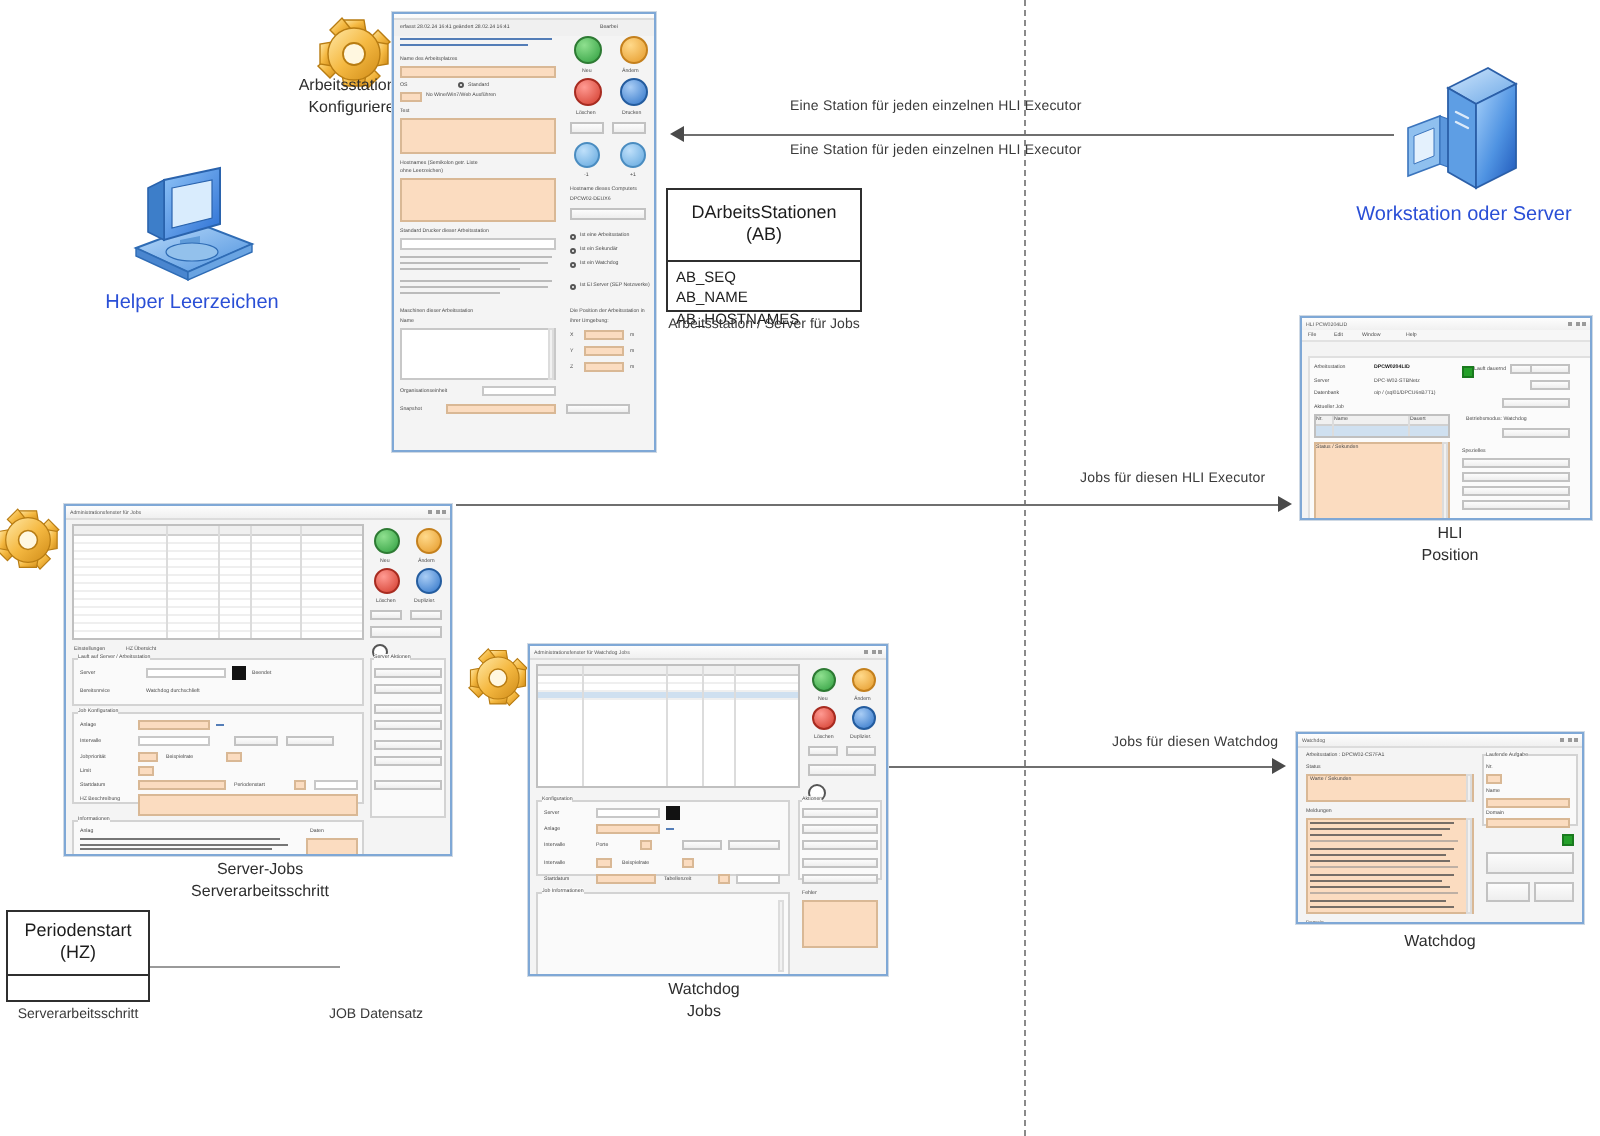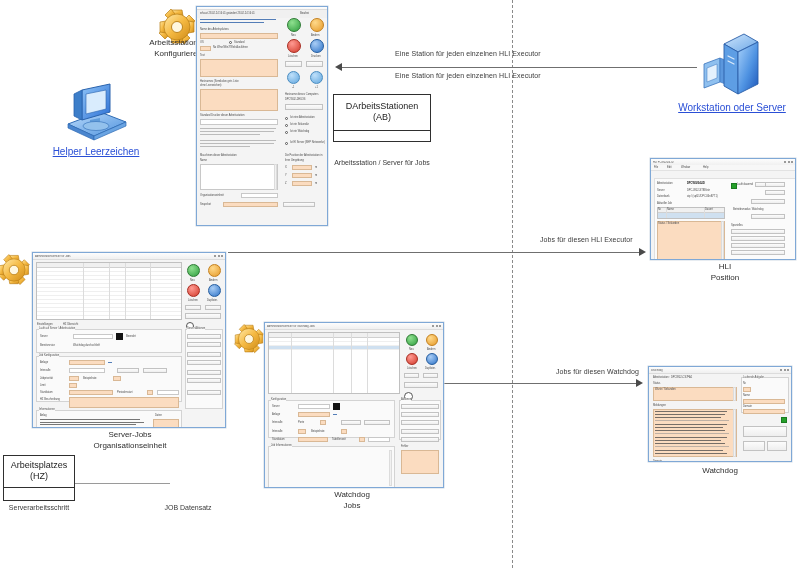--- a/index.html
+++ b/index.html
@@ -27,21 +27,21 @@
   .entity{position:absolute;border:1.4px solid #2f2f2f;background:#fff;box-sizing:border-box;}
   .entity .ent-head{font-size:9px;text-align:center;padding:6px 4px 6px;border-bottom:1.4px solid #2f2f2f;
                     line-height:1.25;color:#1d1d1d;}
   .entity .ent-body{font-size:7.5px;padding:3px 4px 4px;line-height:1.45;color:#1d1d1d;}
   .ent-caption{position:absolute;font-size:7px;text-align:center;color:#3a3a3a;line-height:1.3;}
 
   
   .cap{position:absolute;font-size:8px;text-align:center;color:#2e2e2e;line-height:1.35;white-space:pre-line;}
 
   
-  .shortcut-label{position:absolute;font-size:10px;color:#2a4fd6;text-decoration:underline;
+  .shortcut-label{position:absolute;font-size:10px;color:#2a4fd6;
                   text-align:center;white-space:nowrap;}
 
   
   .gear{position:absolute;}
 
   
   .win{position:absolute;background:#f4f4f4;border:1px solid #7fa8d6;box-sizing:border-box;
        box-shadow:0 0 0 .5px #cfd9e4;overflow:hidden;}
   .win-tb{height:6px;background:linear-gradient(#fdfdfd,#f0f0f0);border-bottom:1px solid #dcdcdc;
           display:flex;align-items:center;justify-content:space-between;padding:0 2px;}
@@ -211,31 +211,36 @@
   <div class="line-h" style="left:228px;top:252px;width:412px;"></div>
   <div class="arrow-head arrow-right" style="left:639px;top:248px;"></div>
   <div class="edge-label" style="left:540px;top:236px;">Jobs für diesen HLI Executor</div>
 
   <div class="line-h" style="left:435px;top:383px;width:202px;"></div>
   <div class="arrow-head arrow-right" style="left:636px;top:379px;"></div>
   <div class="edge-label" style="left:556px;top:368px;">Jobs für diesen Watchdog</div>
 
   <div class="line-plain" style="left:70px;top:483px;width:100px;"></div>
 
-  <div class="entity" style="left:333px;top:94px;width:98px;height:48px;">
+  <div class="entity" style="left:333px;top:94px;width:98px;height:62px;">
     <div class="ent-head">
       <span>DArbeitsStationen</span><br>
       <span>(AB)</span>
     </div>
+    <div class="ent-body">
+      <div>AB_SEQ</div>
+      <div>AB_NAME</div>
+      <div>AB_HOSTNAMES</div>
+    </div>
   </div>
   <div class="ent-caption" style="left:323px;top:158px;width:118px;" style2="">Arbeitsstation / Server für
 Jobs</div>
 
   <div class="entity" style="left:3px;top:455px;width:72px;height:46px;">
-    <div class="ent-head" style="padding:4px 2px;">Arbeitsplatzes (HZ)</div>
+    <div class="ent-head" style="padding:4px 2px;">Periodenstart (HZ)</div>
   </div>
   <div class="ent-caption" style="left:3px;top:503px;width:72px;">Serverarbeitsschritt</div>
 
   <div class="ent-caption" style="left:152px;top:503px;width:72px;">JOB Datensatz</div>
 
   <div class="win" style="left:196px;top:6px;width:132px;height:220px;">
     <div class="win-tb">
       <span class="tt">Arbeitsstationen</span>
       <span class="btns">
           <i></i>
@@ -435,21 +440,21 @@
       <div class="btn" style="left:154px;top:74px;width:34px;height:5px;"></div>
       <div class="btn" style="left:154px;top:82px;width:34px;height:5px;"></div>
       <div class="btn" style="left:154px;top:92px;width:34px;height:5px;"></div>
       <div class="btn" style="left:154px;top:100px;width:34px;height:5px;"></div>
       <div class="btn" style="left:154px;top:110px;width:34px;height:5px;"></div>
       <div class="btn" style="left:154px;top:118px;width:34px;height:5px;"></div>
       <div class="btn" style="left:154px;top:130px;width:34px;height:5px;"></div>
     </div>
   </div>
   <div class="cap" style="left:60px;top:430px;width:140px;">Server-Jobs
-Organisationseinheit</div>
+Serverarbeitsschritt</div>
 
   <div class="win" style="left:264px;top:322px;width:180px;height:166px;">
     <div class="win-tb">
       <span class="tt">Administrationsfenster für Watchdog Jobs</span>
       <span class="btns">
           <i></i>
           <i></i>
           <i></i>
         </span>
     </div>

